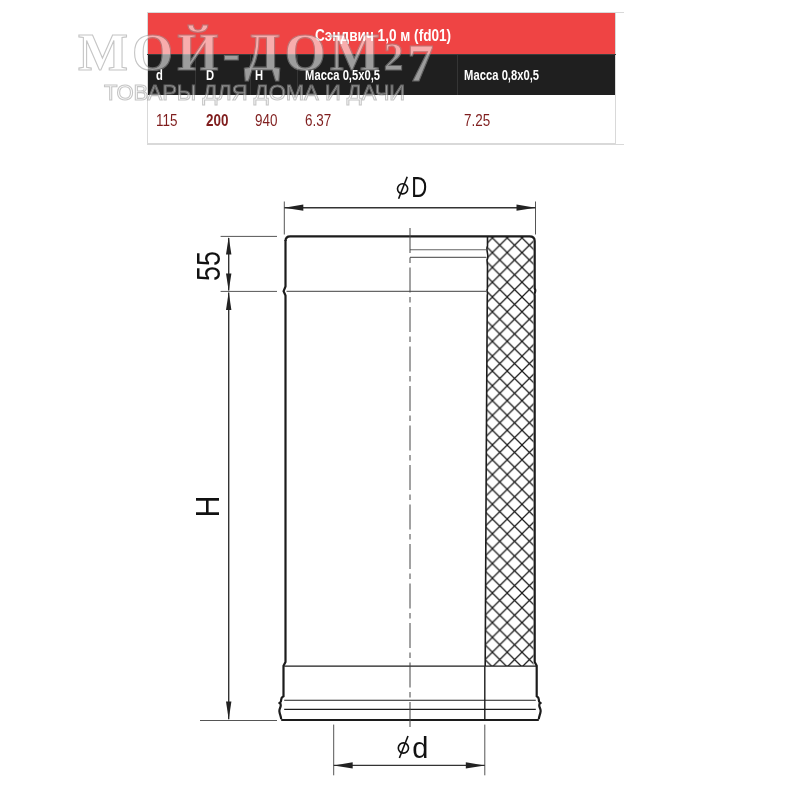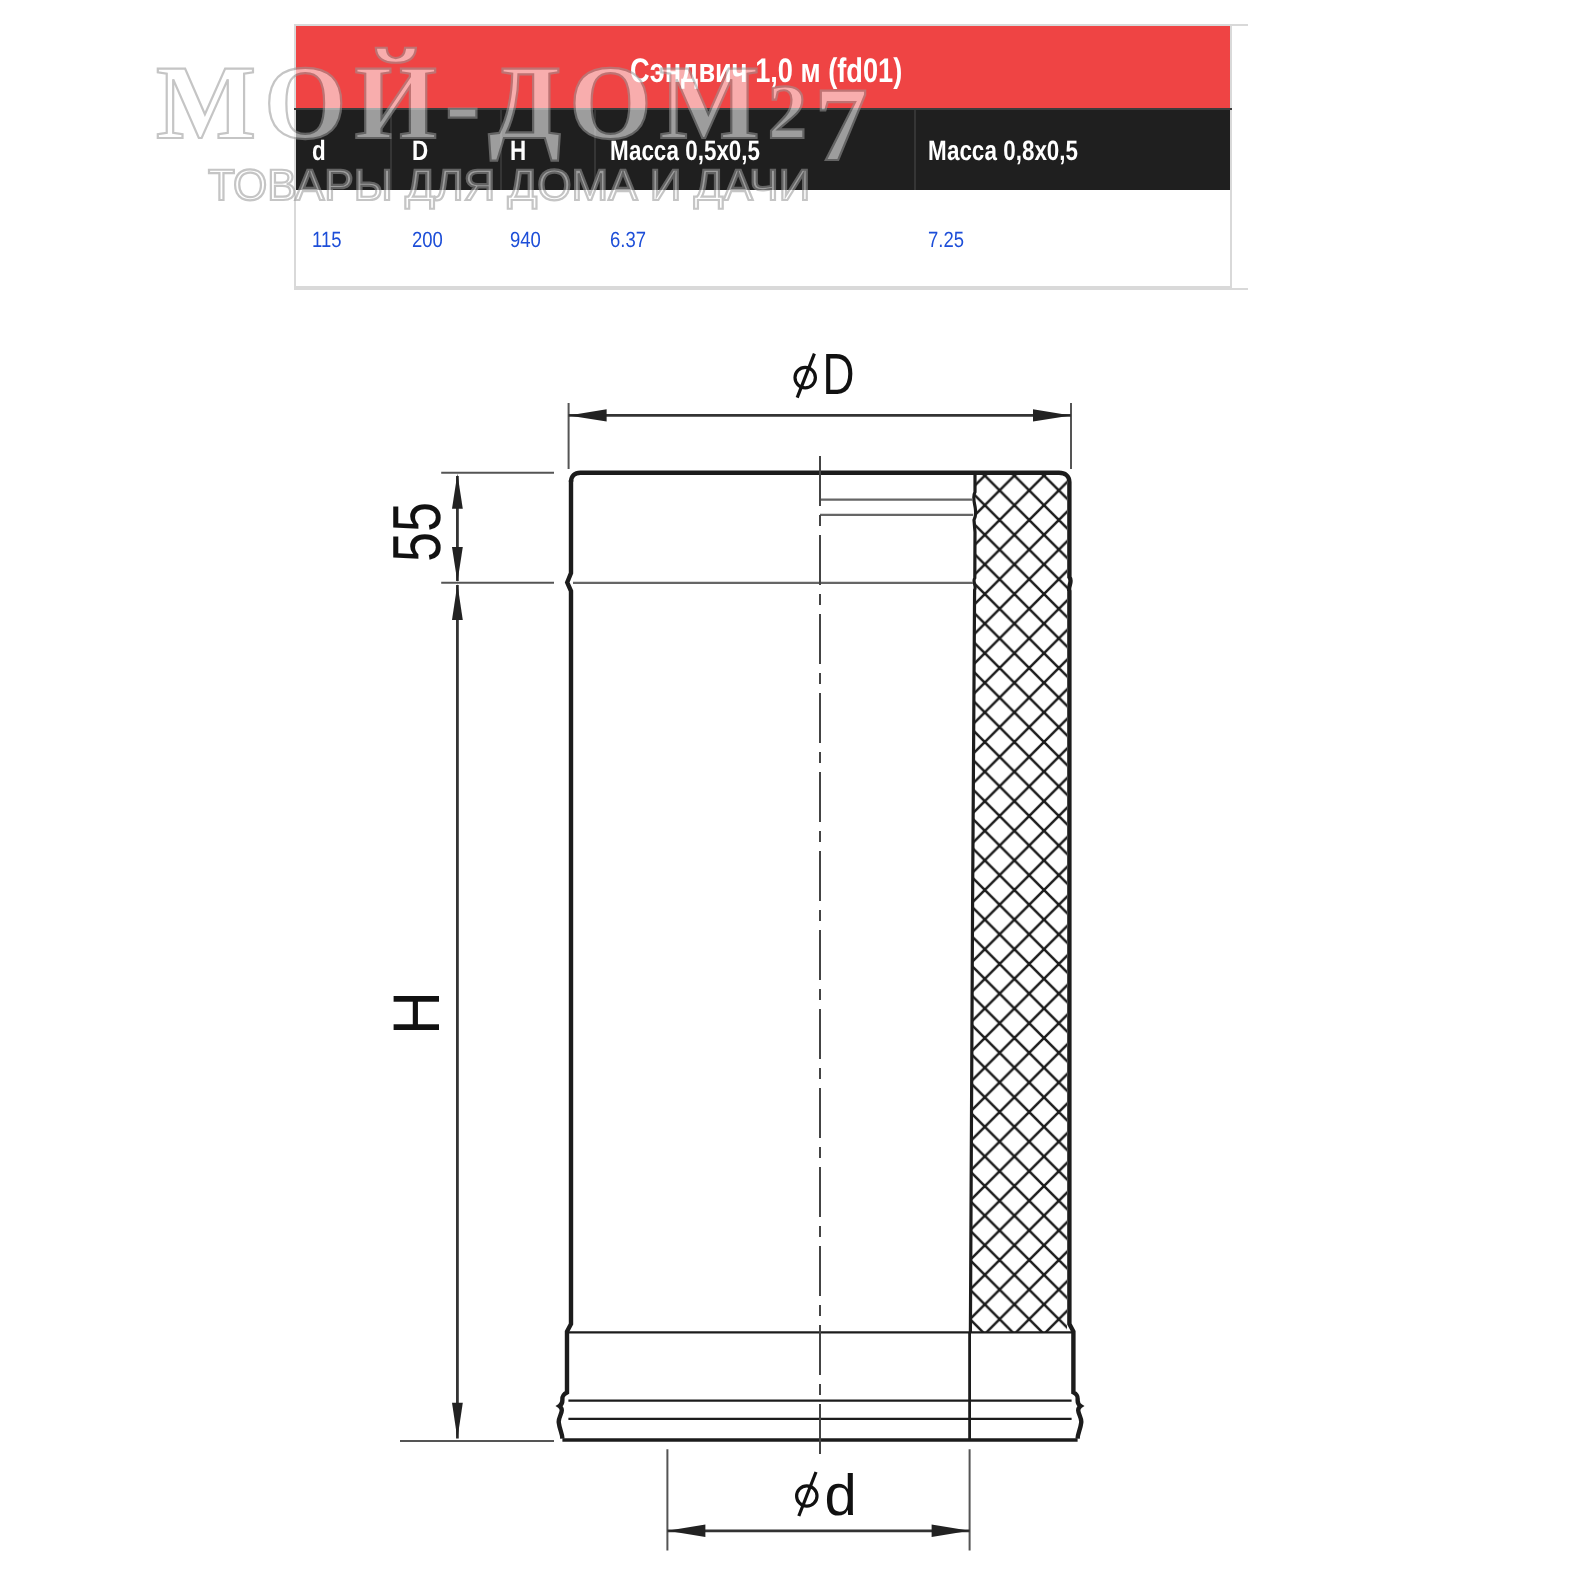--- a/index.html
+++ b/index.html
@@ -8,23 +8,23 @@
 #tablewrap{position:absolute;left:147px;top:12px;width:477px;
   border-top:1px solid #d9d9d9;border-bottom:1px solid #d9d9d9;}
 #tbl{border-collapse:collapse;width:468px;table-layout:fixed;
   border-left:1px solid #d9d9d9;border-right:1px solid #d9d9d9;}
 #tbl td{vertical-align:middle;padding:0;}
 #tbl tr.title td{background:#ef4444;color:#fff;font-weight:bold;font-size:17px;text-align:center;
   height:41px;border-bottom:1px solid #3c3c3c;}
 #tbl tr.hdr td{background:#1f1f1f;color:#fff;font-weight:bold;font-size:14px;height:40px;
   border-left:1px solid #353535;}
 #tbl tr.hdr td:first-child{border-left:none;}
-#tbl tr.data td{color:#1d4ed8;font-size:11px;height:48px;border-bottom:1px solid #d9d9d9;background:#fff;}
+#tbl tr.data td{color:#7f1d1d;font-size:16px;height:48px;border-bottom:1px solid #d9d9d9;background:#fff;}
 #tbl .c1{padding-left:8px;}
-#tbl .c2{padding-left:10px;}
+#tbl .c2{padding-left:10px;font-weight:bold;}
 #tbl .c3{padding-left:4px;}
 #tbl .c4{padding-left:7px;}
 #tbl .c5{padding-left:6px;margin-top:45px;}
 .sq{display:inline-block;transform:scaleX(0.8);transform-origin:0 50%;white-space:nowrap;}
 tr.title .sq{transform:translate(2px,2px) scaleX(0.8);transform-origin:50% 50%;}
 tr.data .sq{transform:translateY(1.5px) scaleX(0.84);}
 
 .wm{position:absolute;color:#fff;-webkit-text-stroke:1.1px #989898;opacity:0.56;
   white-space:nowrap;z-index:5;margin-left:48px;}
 #wm1{font-family:"Liberation Serif",serif;font-weight:bold;font-size:53px;

